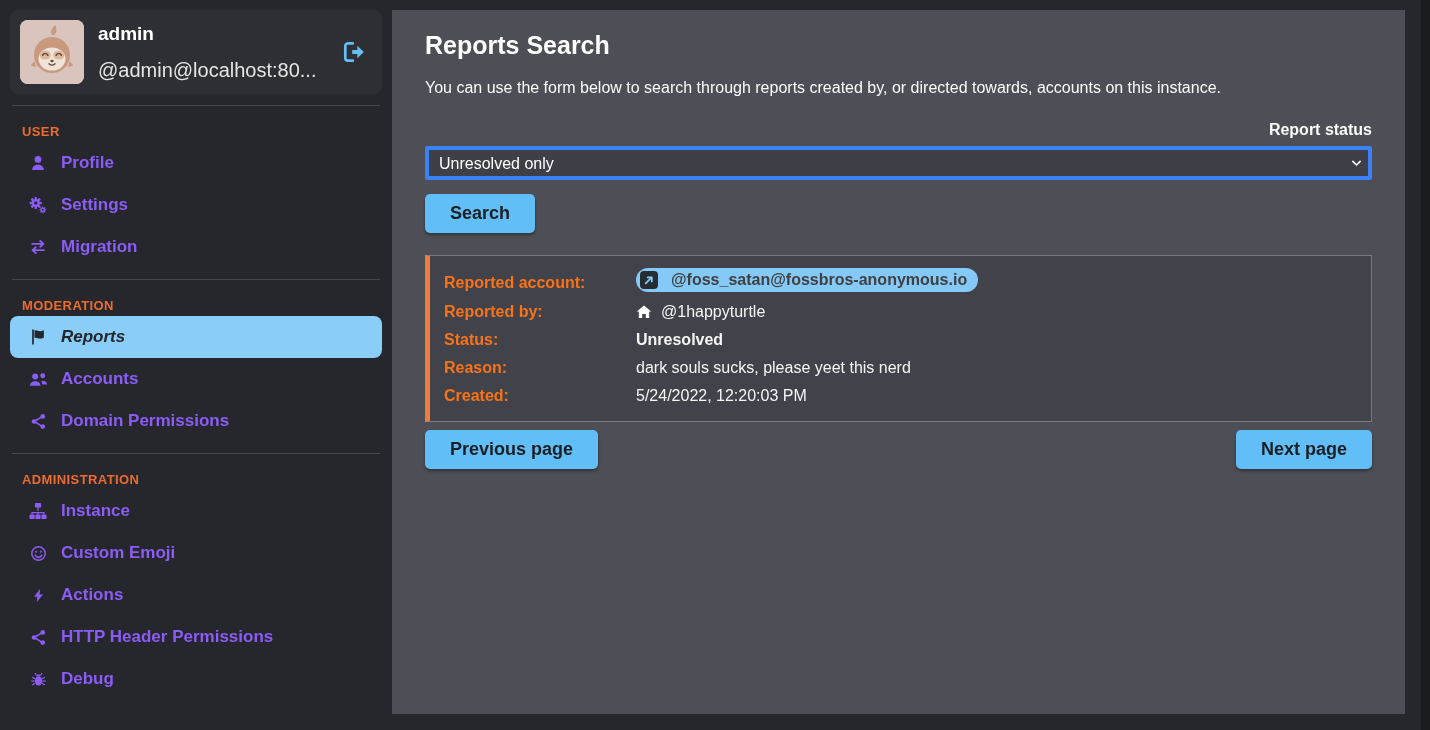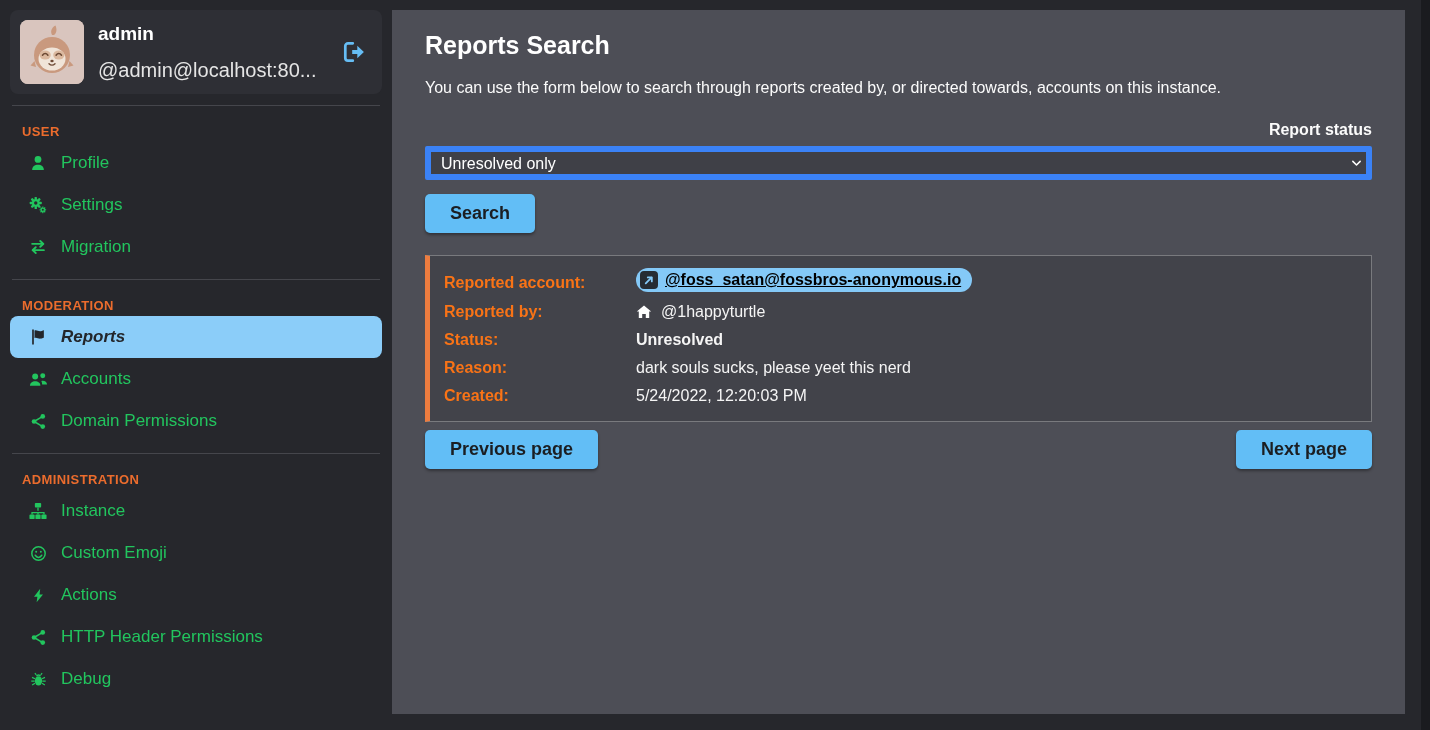--- a/index.html
+++ b/index.html
@@ -33,22 +33,22 @@
     color:#66bdf4; cursor:pointer; display:flex;
   }
   .divider { border:none; border-top:1px solid #45464c; margin:11px 2px; }
 
   .section-title {
     color:#eb6c2d; font-weight:bold; font-size:13px;
     padding:7px 0 3px 12px; letter-spacing:.4px;
   }
   .nav-item {
     display:flex; align-items:center; gap:13px;
-    color:#22c55e; font-size:17px;
-    padding:11px 18px; border-radius:8px; cursor:pointer;
+    color:#8b5cf6; font-size:17px;
+    padding:11px 18px; border-radius:8px; cursor:pointer;font-weight:bold;
   }
   .nav-item .nico { width:20px; display:flex; justify-content:center; flex-shrink:0; }
   .nav-item.active { background:#8bcdf9; color:#23262b; font-weight:bold;font-style:italic; }
 
   
   .main {
     flex:1;
     background:#4d4e56;
     margin:10px 25px 16px 0;
     border-radius:0;
@@ -56,21 +56,21 @@
     color:#fbfbfb;
   }
   .page-title { font-size:25px; font-weight:bold; margin:9px 0 0; color:#ffffff; }
   .page-desc  { font-size:16px; margin-top:19px; }
   .field-label { font-weight:bold; font-size:16px; margin-top:24px; margin-bottom:7px;text-align:right; }
 
   .select-wrap { position:relative; }
   .status-select {
     width:100%; height:34px;
     background:#3f4047; color:#ffffff;
-    border:6px solid #3b82f6; border-radius:2px;
+    border:4px solid #3b82f6; border-radius:2px;
     font-size:16px; font-family:inherit;
     padding:0 28px 0 10px;
     appearance:none; -webkit-appearance:none;
   }
   .select-chevron {
     position:absolute; right:9px; top:50%; transform:translateY(-50%);
     pointer-events:none; display:flex;
   }
 
   .btn {
@@ -92,25 +92,25 @@
     grid-template-columns:192px 1fr;
     font-size:16px;
     line-height:26px;
     align-items:center;
     row-gap:2px;
   }
   .rlabel { font-weight:bold; color:#f97316; }
   .rvalue { color:#f5f5f5; }
   .rvalue.bold { font-weight:bold; }
   .pill {
-    display:inline-flex; align-items:center; gap:7px;
+    display:inline-flex; align-items:center; gap:13px;
     background:#84c9f7; border-radius:14px;
     padding:2px 11px 2px 4px;
-    color:#000000; font-weight:bold; font-size:16px;
-    cursor:pointer; line-height:20px;text-decoration:underline;
+    color:#404040; font-weight:bold; font-size:16px;
+    cursor:pointer; line-height:20px;
   }
   .with-icon { display:flex; align-items:center; gap:9px; }
 
   .pagination { display:flex; justify-content:space-between; margin-top:8px; }
 
   
   .scrollbar-track {
     position:absolute; right:0; top:0; bottom:0; width:9px;
     background:#1a1b1f;
   }

